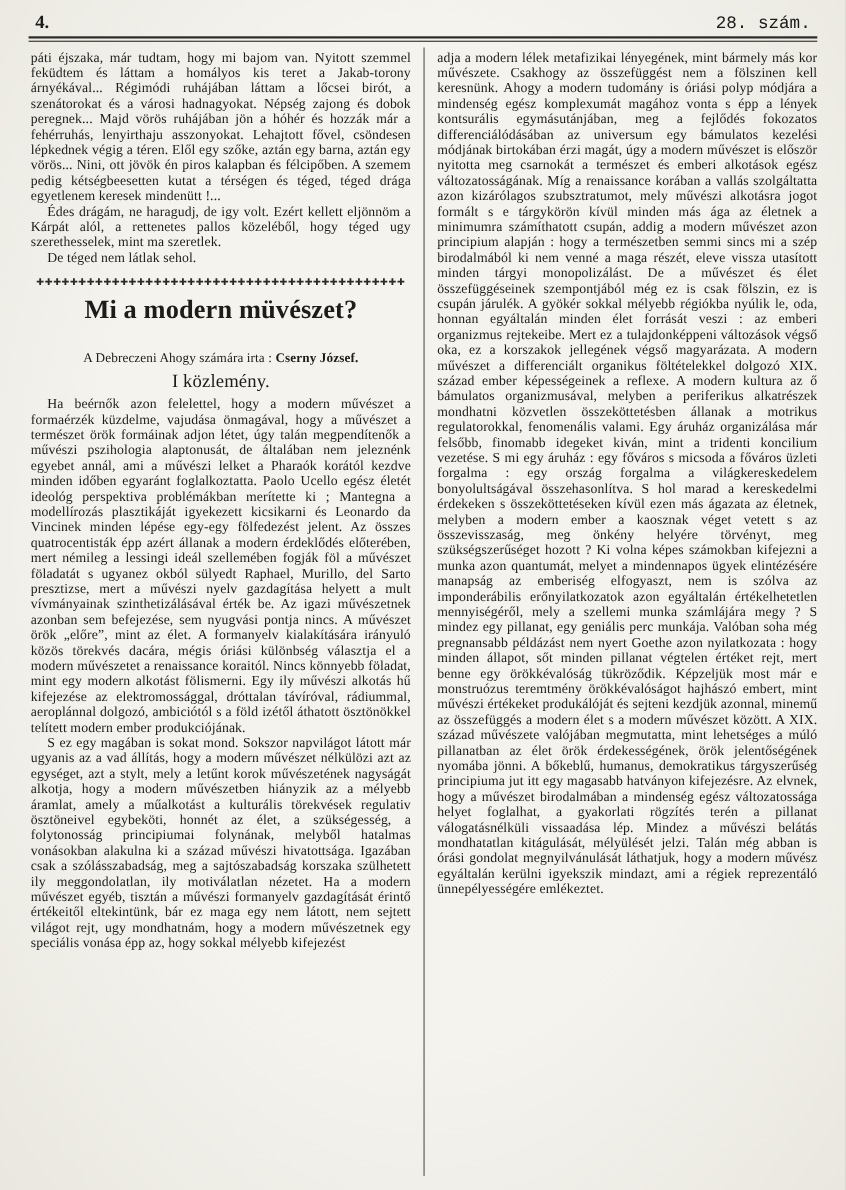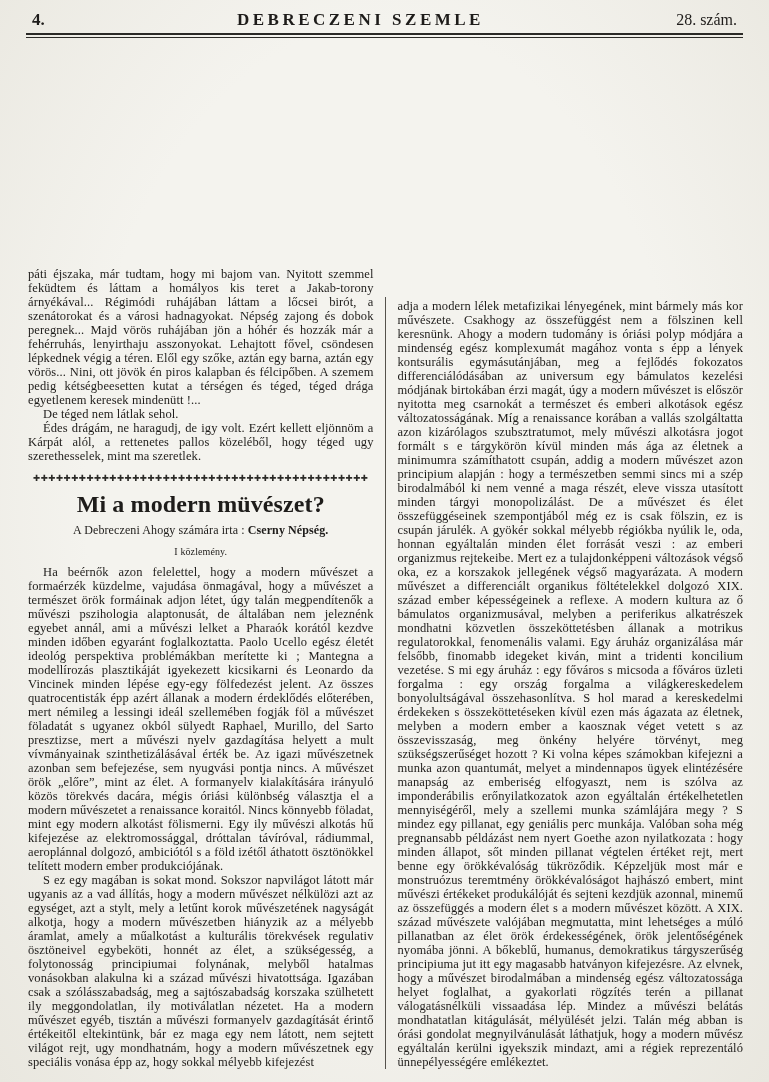--- a/index.html
+++ b/index.html
@@ -16,32 +16,31 @@
     overflow: hidden;
   }
   .masthead {
     display: flex;
     align-items: baseline;
     justify-content: space-between;
     padding: 2px 6px 3px 6px;
   }
   .page-num { font-size: 17px; font-weight: bold; }
   .journal-title { font-size: 17px; font-weight: 600; letter-spacing: 3.5px; }
-  .issue-num { font-size: 16px; }
+  .issue-num { font-size: 16px; font-family: Liberation Mono, monospace; }
   .masthead-rule {
     height: 5px;
     border-top: 2px solid #2b2a27;
     border-bottom: 1px solid #2b2a27;
     margin-bottom: 5px;
   }
   .columns {
     display: flex;
     height: 1026px;
     overflow: hidden;
-    align-items: flex-end;
   }
   .col {
     width: 50%;
     text-align: justify;
     font-size: 12.5px;
     line-height: 14px;
     letter-spacing: 0.1px;
   }
   .col-left { padding: 2px 11px 0 2px; }
   .col-right { border-left: 1px solid #55524c; padding: 2px 0 0 12px; }
@@ -56,62 +55,61 @@
     white-space: nowrap;
     overflow: hidden;
     margin: 10px 0 8px 0;
     text-indent: 0;
   }
   .article-title {
     text-align: center;
     font-size: 24px;
     line-height: 27px;
     font-weight: bold;
-    margin: 2px 0 5px 0;
+    margin: 2px 0 22px 0;
   }
   .article-byline {
     text-align: center;
     font-size: 12px;
     line-height: 14px;
     margin-bottom: 7px;
   }
   .article-byline .author { font-weight: bold; }
   .section-heading {
     text-align: center;
-    font-size: 10px;
+    font-size: 17px;
     line-height: 15px;
     margin-bottom: 6px;
     font-weight: normal;
   }
 </style>
 </head>
 <body>
 
 <div class="page">
 
   <div class="masthead">
     <span class="page-num">4.</span>
-    <span class="journal-title">DEBRECZENI SZEMLE</span>
     <span class="issue-num">28. szám.</span>
   </div>
   <div class="masthead-rule"></div>
 
   <div class="columns">
 
     <div class="col col-left">
       <p class="no-indent">páti éjszaka, már tudtam, hogy mi bajom van. Nyitott szemmel feküdtem és láttam a homályos kis teret a Jakab-torony árnyékával... Régimódi ruhájában láttam a lőcsei birót, a szenátorokat és a városi hadnagyokat. Népség zajong és dobok peregnek... Majd vörös ruhájában jön a hóhér és hozzák már a fehérruhás, lenyirthaju asszonyokat. Lehajtott fővel, csöndesen lépkednek végig a téren. Elől egy szőke, aztán egy barna, aztán egy vörös... Nini, ott jövök én piros kalapban és félcipőben. A szemem pedig kétségbeesetten kutat a térségen és téged, téged drága egyetlenem keresek mindenütt !...</p>
+      <p>Édes drágám, ne haragudj, de igy volt. Ezért kellett eljönnöm a Kárpát alól, a rettenetes pallos közeléből, hogy téged ugy szerethesselek, mint ma szeretlek.</p>
       <p>De téged nem látlak sehol.</p>
-      <p>Édes drágám, ne haragudj, de igy volt. Ezért kellett eljönnöm a Kárpát alól, a rettenetes pallos közeléből, hogy téged ugy szerethesselek, mint ma szeretlek.</p>
 
       <div class="separator">✚✚✚✚✚✚✚✚✚✚✚✚✚✚✚✚✚✚✚✚✚✚✚✚✚✚✚✚✚✚✚✚✚✚✚✚✚✚✚✚✚✚✚✚</div>
 
       <h1 class="article-title">Mi a modern müvészet?</h1>
       <div class="article-byline">
         <span>A Debreczeni Ahogy számára irta :</span>
-        <span class="author">Cserny Népség.</span>
+        <span class="author">Cserny József.</span>
       </div>
       <h2 class="section-heading">I közlemény.</h2>
 
       <p>Ha beérnők azon felelettel, hogy a modern művészet a formaérzék küzdelme, vajudása önmagával, hogy a művészet a természet örök formáinak adjon létet, úgy talán megpendítenők a művészi pszihologia alaptonusát, de általában nem jeleznénk egyebet annál, ami a művészi lelket a Pharaók korától kezdve minden időben egyaránt foglalkoztatta. Paolo Ucello egész életét ideológ perspektiva problémákban merítette ki ; Mantegna a modellírozás plasztikáját igyekezett kicsikarni és Leonardo da Vincinek minden lépése egy-egy fölfedezést jelent. Az összes quatrocentisták épp azért állanak a modern érdeklődés előterében, mert némileg a lessingi ideál szellemében fogják föl a művészet föladatát s ugyanez okból sülyedt Raphael, Murillo, del Sarto presztizse, mert a művészi nyelv gazdagítása helyett a mult vívmányainak szinthetizálásával érték be. Az igazi művészetnek azonban sem befejezése, sem nyugvási pontja nincs. A művészet örök „előre”, mint az élet. A formanyelv kialakítására irányuló közös törekvés dacára, mégis óriási különbség választja el a modern művészetet a renaissance koraitól. Nincs könnyebb föladat, mint egy modern alkotást fölismerni. Egy ily művészi alkotás hű kifejezése az elektromossággal, dróttalan távíróval, rádiummal, aeroplánnal dolgozó, ambiciótól s a föld izétől áthatott ösztönökkel telített modern ember produkciójának.</p>
       <p>S ez egy magában is sokat mond. Sokszor napvilágot látott már ugyanis az a vad állítás, hogy a modern művészet nélkülözi azt az egységet, azt a stylt, mely a letűnt korok művészetének nagyságát alkotja, hogy a modern művészetben hiányzik az a mélyebb áramlat, amely a műalkotást a kulturális törekvések regulativ ösztöneivel egybeköti, honnét az élet, a szükségesség, a folytonosság principiumai folynának, melyből hatalmas vonásokban alakulna ki a század művészi hivatottsága. Igazában csak a szólásszabadság, meg a sajtószabadság korszaka szülhetett ily meggondolatlan, ily motiválatlan nézetet. Ha a modern művészet egyéb, tisztán a művészi formanyelv gazdagítását érintő értékeitől eltekintünk, bár ez maga egy nem látott, nem sejtett világot rejt, ugy mondhatnám, hogy a modern művészetnek egy speciális vonása épp az, hogy sokkal mélyebb kifejezést</p>
     </div>
 
     <div class="col col-right">
       <p class="no-indent">adja a modern lélek metafizikai lényegének, mint bármely más kor művészete. Csakhogy az összefüggést nem a fölszinen kell keresnünk. Ahogy a modern tudomány is óriási polyp módjára a mindenség egész komplexumát magához vonta s épp a lények kontsurális egymásutánjában, meg a fejlődés fokozatos differenciálódásában az universum egy bámulatos kezelési módjának birtokában érzi magát, úgy a modern művészet is először nyitotta meg csarnokát a természet és emberi alkotások egész változatosságának. Míg a renaissance korában a vallás szolgáltatta azon kizárólagos szubsztratumot, mely művészi alkotásra jogot formált s e tárgykörön kívül minden más ága az életnek a minimumra számíthatott csupán, addig a modern művészet azon principium alapján : hogy a természetben semmi sincs mi a szép birodalmából ki nem venné a maga részét, eleve vissza utasított minden tárgyi monopolizálást. De a művészet és élet összefüggéseinek szempontjából még ez is csak fölszin, ez is csupán járulék. A gyökér sokkal mélyebb régiókba nyúlik le, oda, honnan egyáltalán minden élet forrását veszi : az emberi organizmus rejtekeibe. Mert ez a tulajdonképpeni változások végső oka, ez a korszakok jellegének végső magyarázata. A modern művészet a differenciált organikus föltételekkel dolgozó XIX. század ember képességeinek a reflexe. A modern kultura az ő bámulatos organizmusával, melyben a periferikus alkatrészek mondhatni közvetlen összeköttetésben állanak a motrikus regulatorokkal, fenomenális valami. Egy áruház organizálása már felsőbb, finomabb idegeket kiván, mint a tridenti koncilium vezetése. S mi egy áruház : egy főváros s micsoda a főváros üzleti forgalma : egy ország forgalma a világkereskedelem bonyolultságával összehasonlítva. S hol marad a kereskedelmi érdekeken s összeköttetéseken kívül ezen más ágazata az életnek, melyben a modern ember a kaosznak véget vetett s az összevisszaság, meg önkény helyére törvényt, meg szükségszerűséget hozott ? Ki volna képes számokban kifejezni a munka azon quantumát, melyet a mindennapos ügyek elintézésére manapság az emberiség elfogyaszt, nem is szólva az imponderábilis erőnyilatkozatok azon egyáltalán értékelhetetlen mennyiségéről, mely a szellemi munka számlájára megy ? S mindez egy pillanat, egy geniális perc munkája. Valóban soha még pregnansabb példázást nem nyert Goethe azon nyilatkozata : hogy minden állapot, sőt minden pillanat végtelen értéket rejt, mert benne egy örökkévalóság tükröződik. Képzeljük most már e monstruózus teremtmény örökkévalóságot hajhászó embert, mint művészi értékeket produkálóját és sejteni kezdjük azonnal, minemű az összefüggés a modern élet s a modern művészet között. A XIX. század művészete valójában megmutatta, mint lehetséges a múló pillanatban az élet örök érdekességének, örök jelentőségének nyomába jönni. A bőkeblű, humanus, demokratikus tárgyszerűség principiuma jut itt egy magasabb hatványon kifejezésre. Az elvnek, hogy a művészet birodalmában a mindenség egész változatossága helyet foglalhat, a gyakorlati rögzítés terén a pillanat válogatásnélküli vissaadása lép. Mindez a művészi belátás mondhatatlan kitágulását, mélyülését jelzi. Talán még abban is órási gondolat megnyilvánulását láthatjuk, hogy a modern művész egyáltalán kerülni igyekszik mindazt, ami a régiek reprezentáló ünnepélyességére emlékeztet.</p>
     </div>

